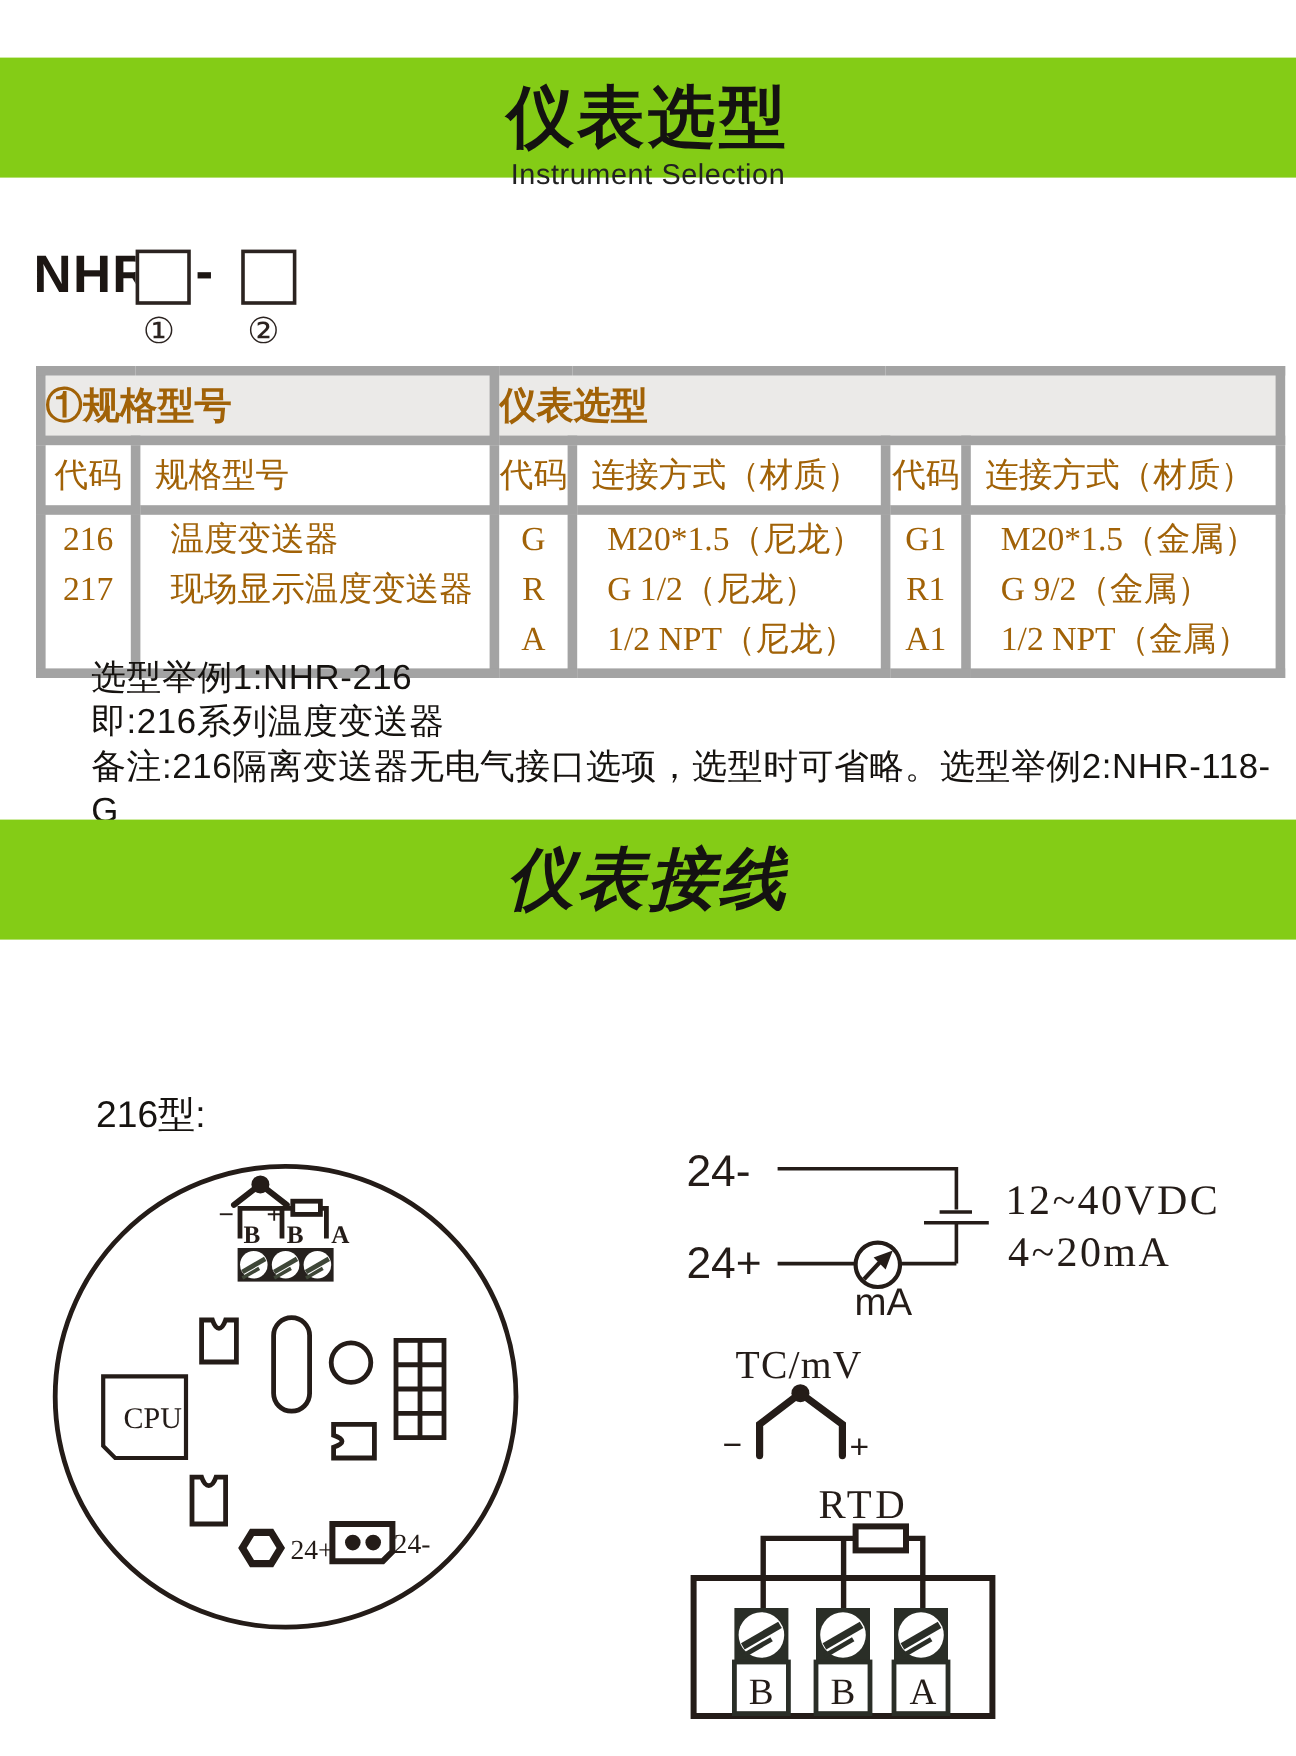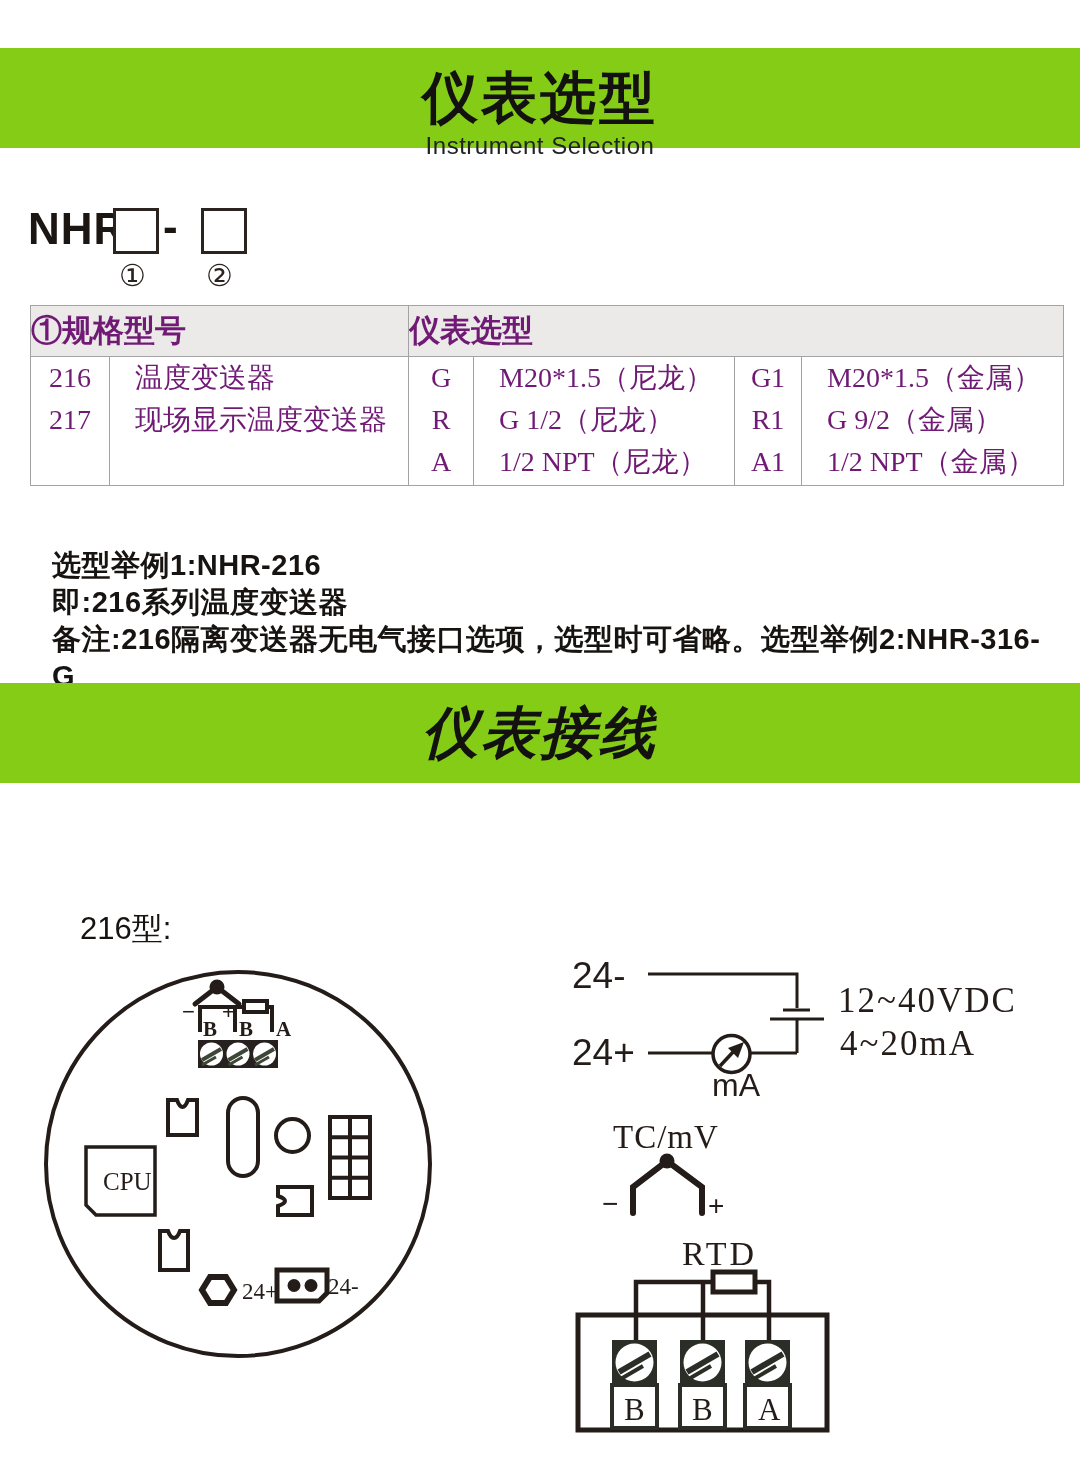--- a/index.html
+++ b/index.html
@@ -14,21 +14,21 @@
   .banner .en{font-size:24px;color:#222;margin-top:6px;letter-spacing:0.5px;}
 
   
   .code-prefix{font-size:44px;font-weight:700;letter-spacing:1px;color:#1c1613;}
   .code-box{width:40px;height:40px;border:3px solid #2b2320;background:#fff;}
   .code-dash{font-size:44px;font-weight:700;color:#1c1613;}
   .code-circ{font-size:30px;color:#2b2320;font-family:"Liberation Serif",serif;}
 
   
   table.sel{border-collapse:collapse;table-layout:fixed;width:1033px;}
-  table.sel td{border:1px solid #a3a3a3;padding:0;color:#701a75;overflow:hidden;}
+  table.sel td{border:8px solid #a3a3a3;padding:0;color:#a16207;overflow:hidden;}
   td.h1{background:#ebeae8;font-size:31px;font-weight:700;height:50px;
         padding-left:14px;font-family:"Liberation Sans",sans-serif;}
   td.h2{font-size:28px;height:50px;text-align:center;
         font-family:"Liberation Serif",serif;}
   td.h2.left{text-align:left;padding-left:12px;}
   td.body{vertical-align:top;height:128px;font-size:28px;
           font-family:"Liberation Serif",serif;}
   .ln{height:42px;line-height:42px;white-space:nowrap;}
   .ctr{text-align:center;}
   .pl{padding-left:25px;}
@@ -68,20 +68,28 @@
       <col style="width:261px">
         <col style="width:67px">
         <col style="width:262px">
     </colgroup>
     <tbody>
         <tr>
       <td class="h1" colspan="2">①规格型号</td>
       <td class="h1" colspan="4">仪表选型</td>
     </tr>
     <tr>
+      <td class="h2">代码</td>
+      <td class="h2 left">规格型号</td>
+      <td class="h2">代码</td>
+      <td class="h2 left">连接方式（材质）</td>
+      <td class="h2">代码</td>
+      <td class="h2 left">连接方式（材质）</td>
+    </tr>
+    <tr>
       <td class="body">
         <div class="ln ctr">216</div>
         <div class="ln ctr">217</div>
       </td>
       <td class="body">
         <div class="ln pl">温度变送器</div>
         <div class="ln pl">现场显示温度变送器</div>
       </td>
       <td class="body">
         <div class="ln ctr">G</div>
@@ -101,24 +109,24 @@
       <td class="body">
         <div class="ln pl">M20*1.5（金属）</div>
         <div class="ln pl">G 9/2（金属）</div>
         <div class="ln pl">1/2 NPT（金属）</div>
       </td>
     </tr>
   </tbody>
     </table>
 </div>
 
-<div class="abs notes" style="left:52px;top:547px;width:990px;font-weight:bold;">
+<div class="abs notes" style="left:76px;top:547px;width:990px;">
   <div>选型举例1:NHR-216</div>
   <div>即:216系列温度变送器</div>
-  <div>备注:216隔离变送器无电气接口选项，选型时可省略。选型举例2:NHR-316-G</div>
+  <div>备注:216隔离变送器无电气接口选项，选型时可省略。选型举例2:NHR-118-G</div>
 </div>
 
 <div class="abs banner" style="top:683px;font-style:italic;">
   <div class="cn">仪表接线</div>
 </div>
 
 <div class="abs model-label" style="left:68px;top:908px;">216型:</div>
 
 <svg class="abs" style="left:43px;top:966px;" width="392" height="398" viewBox="0 0 392 398">
 

